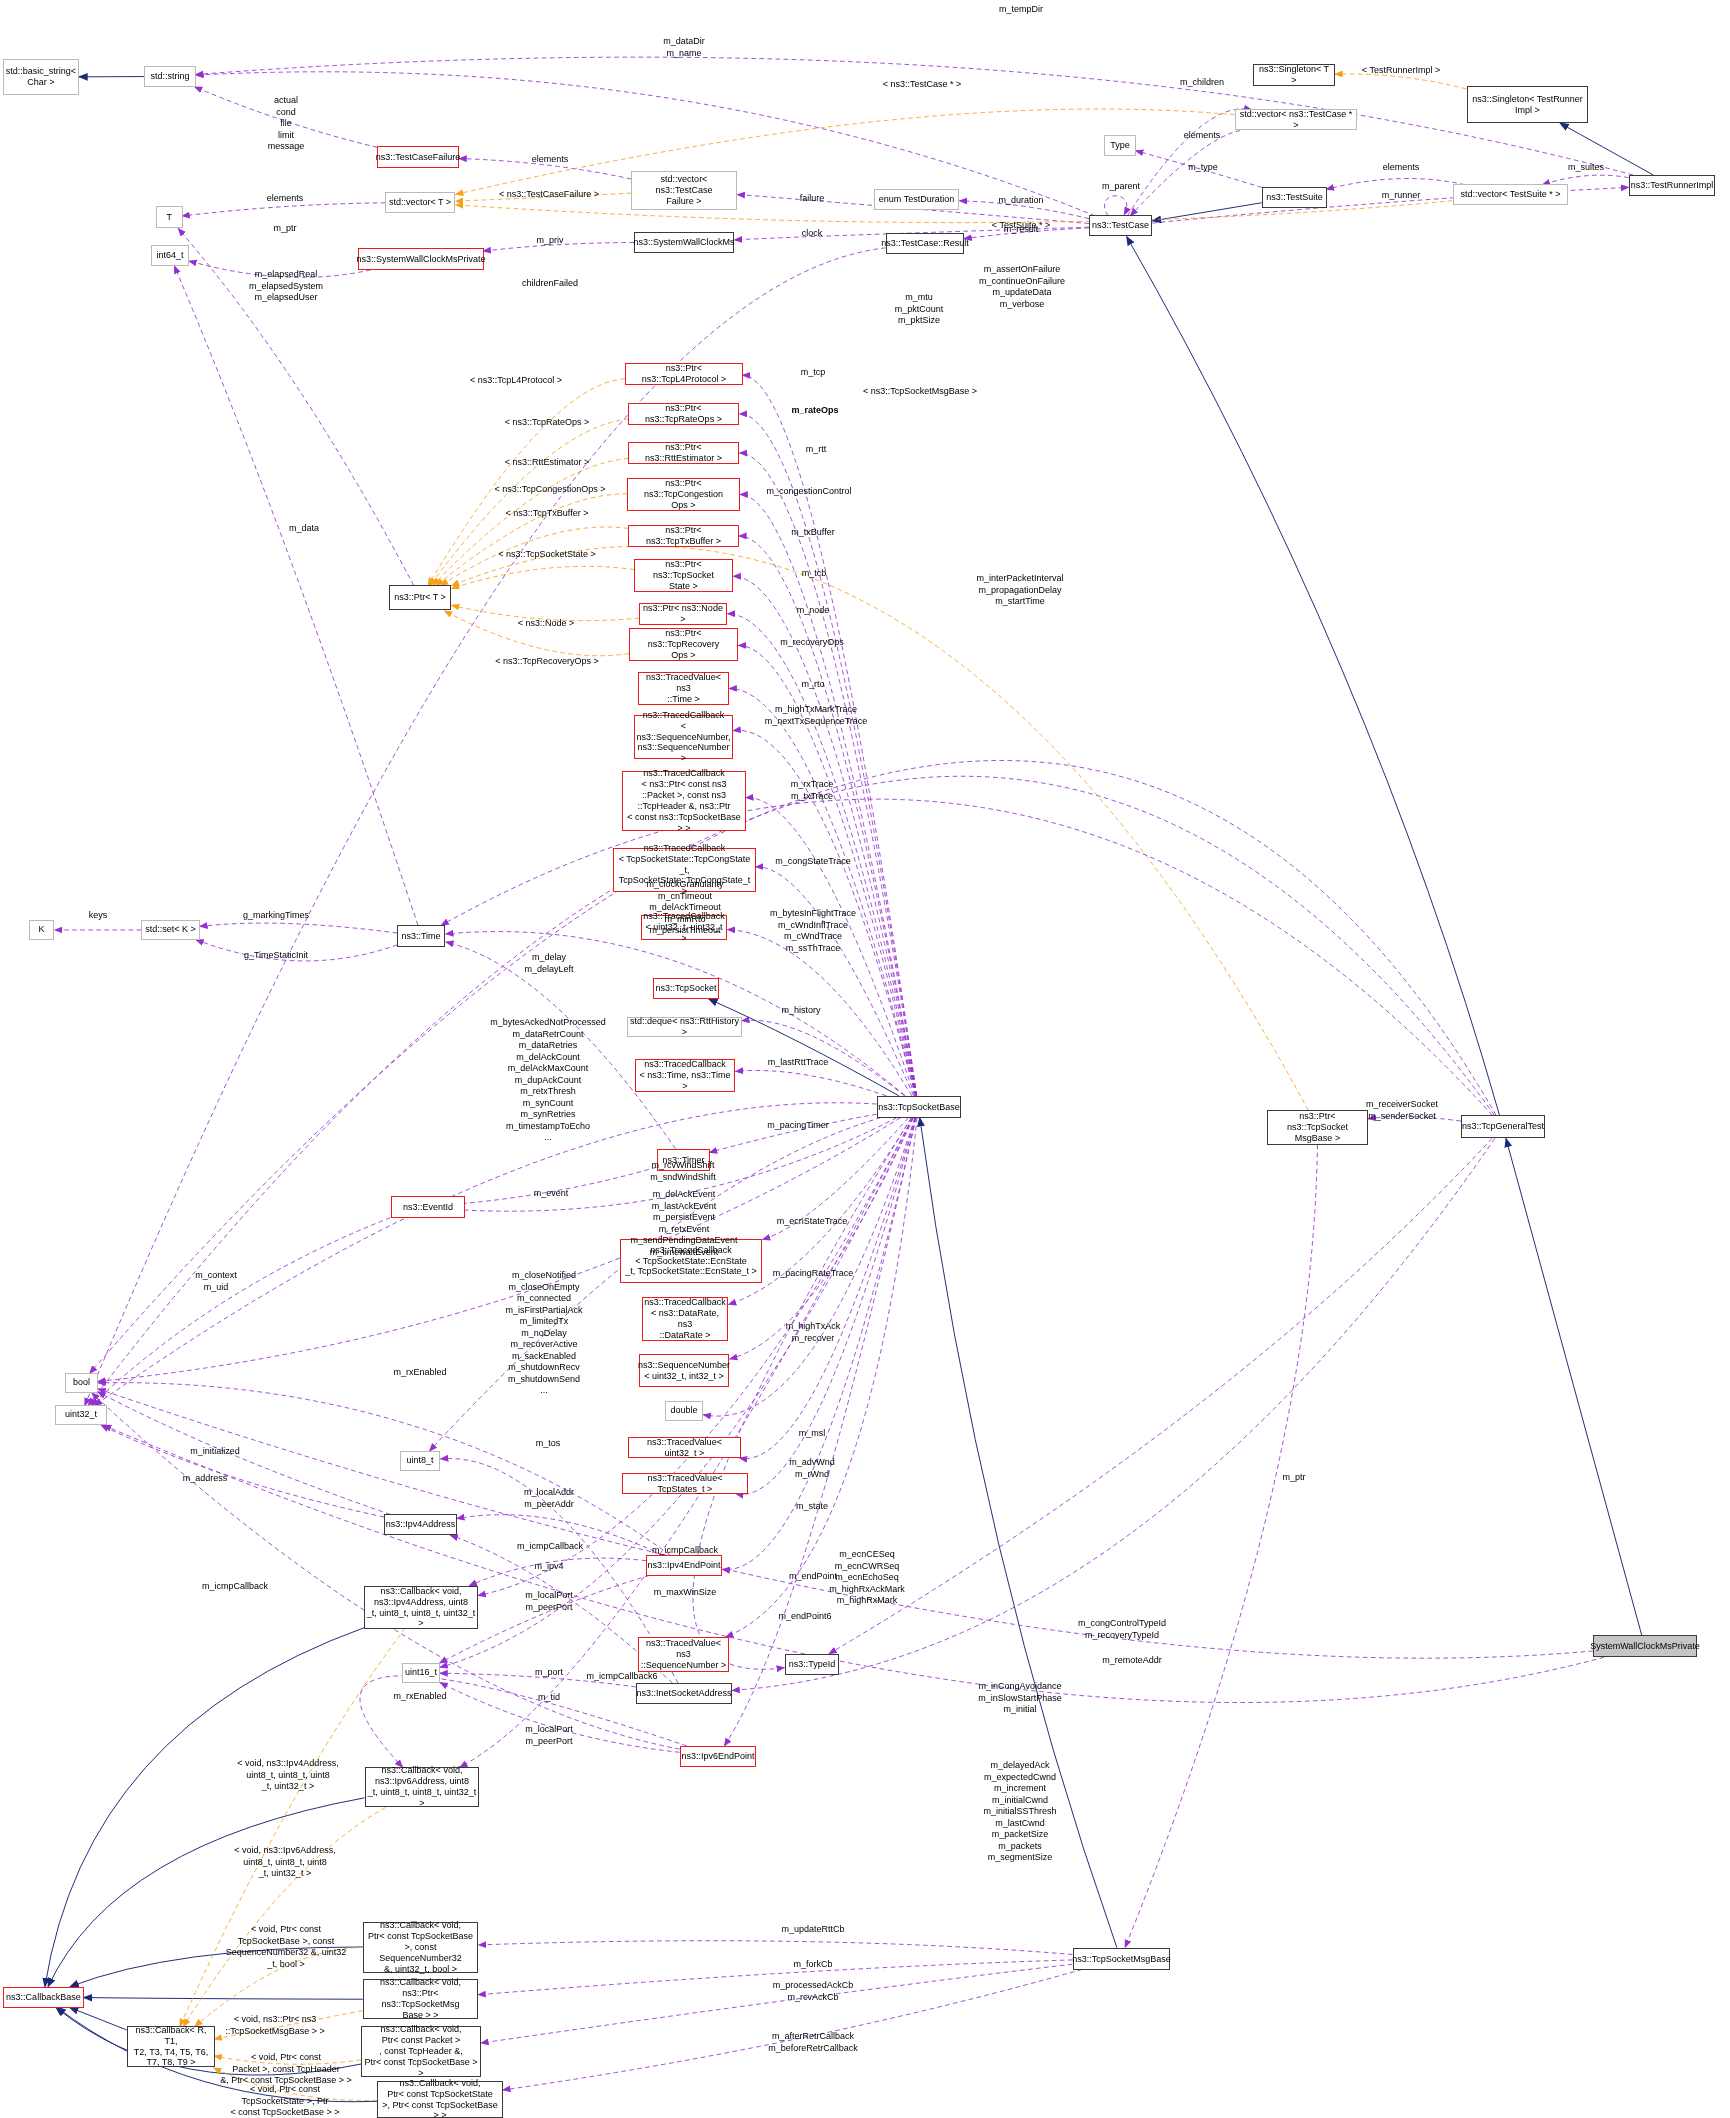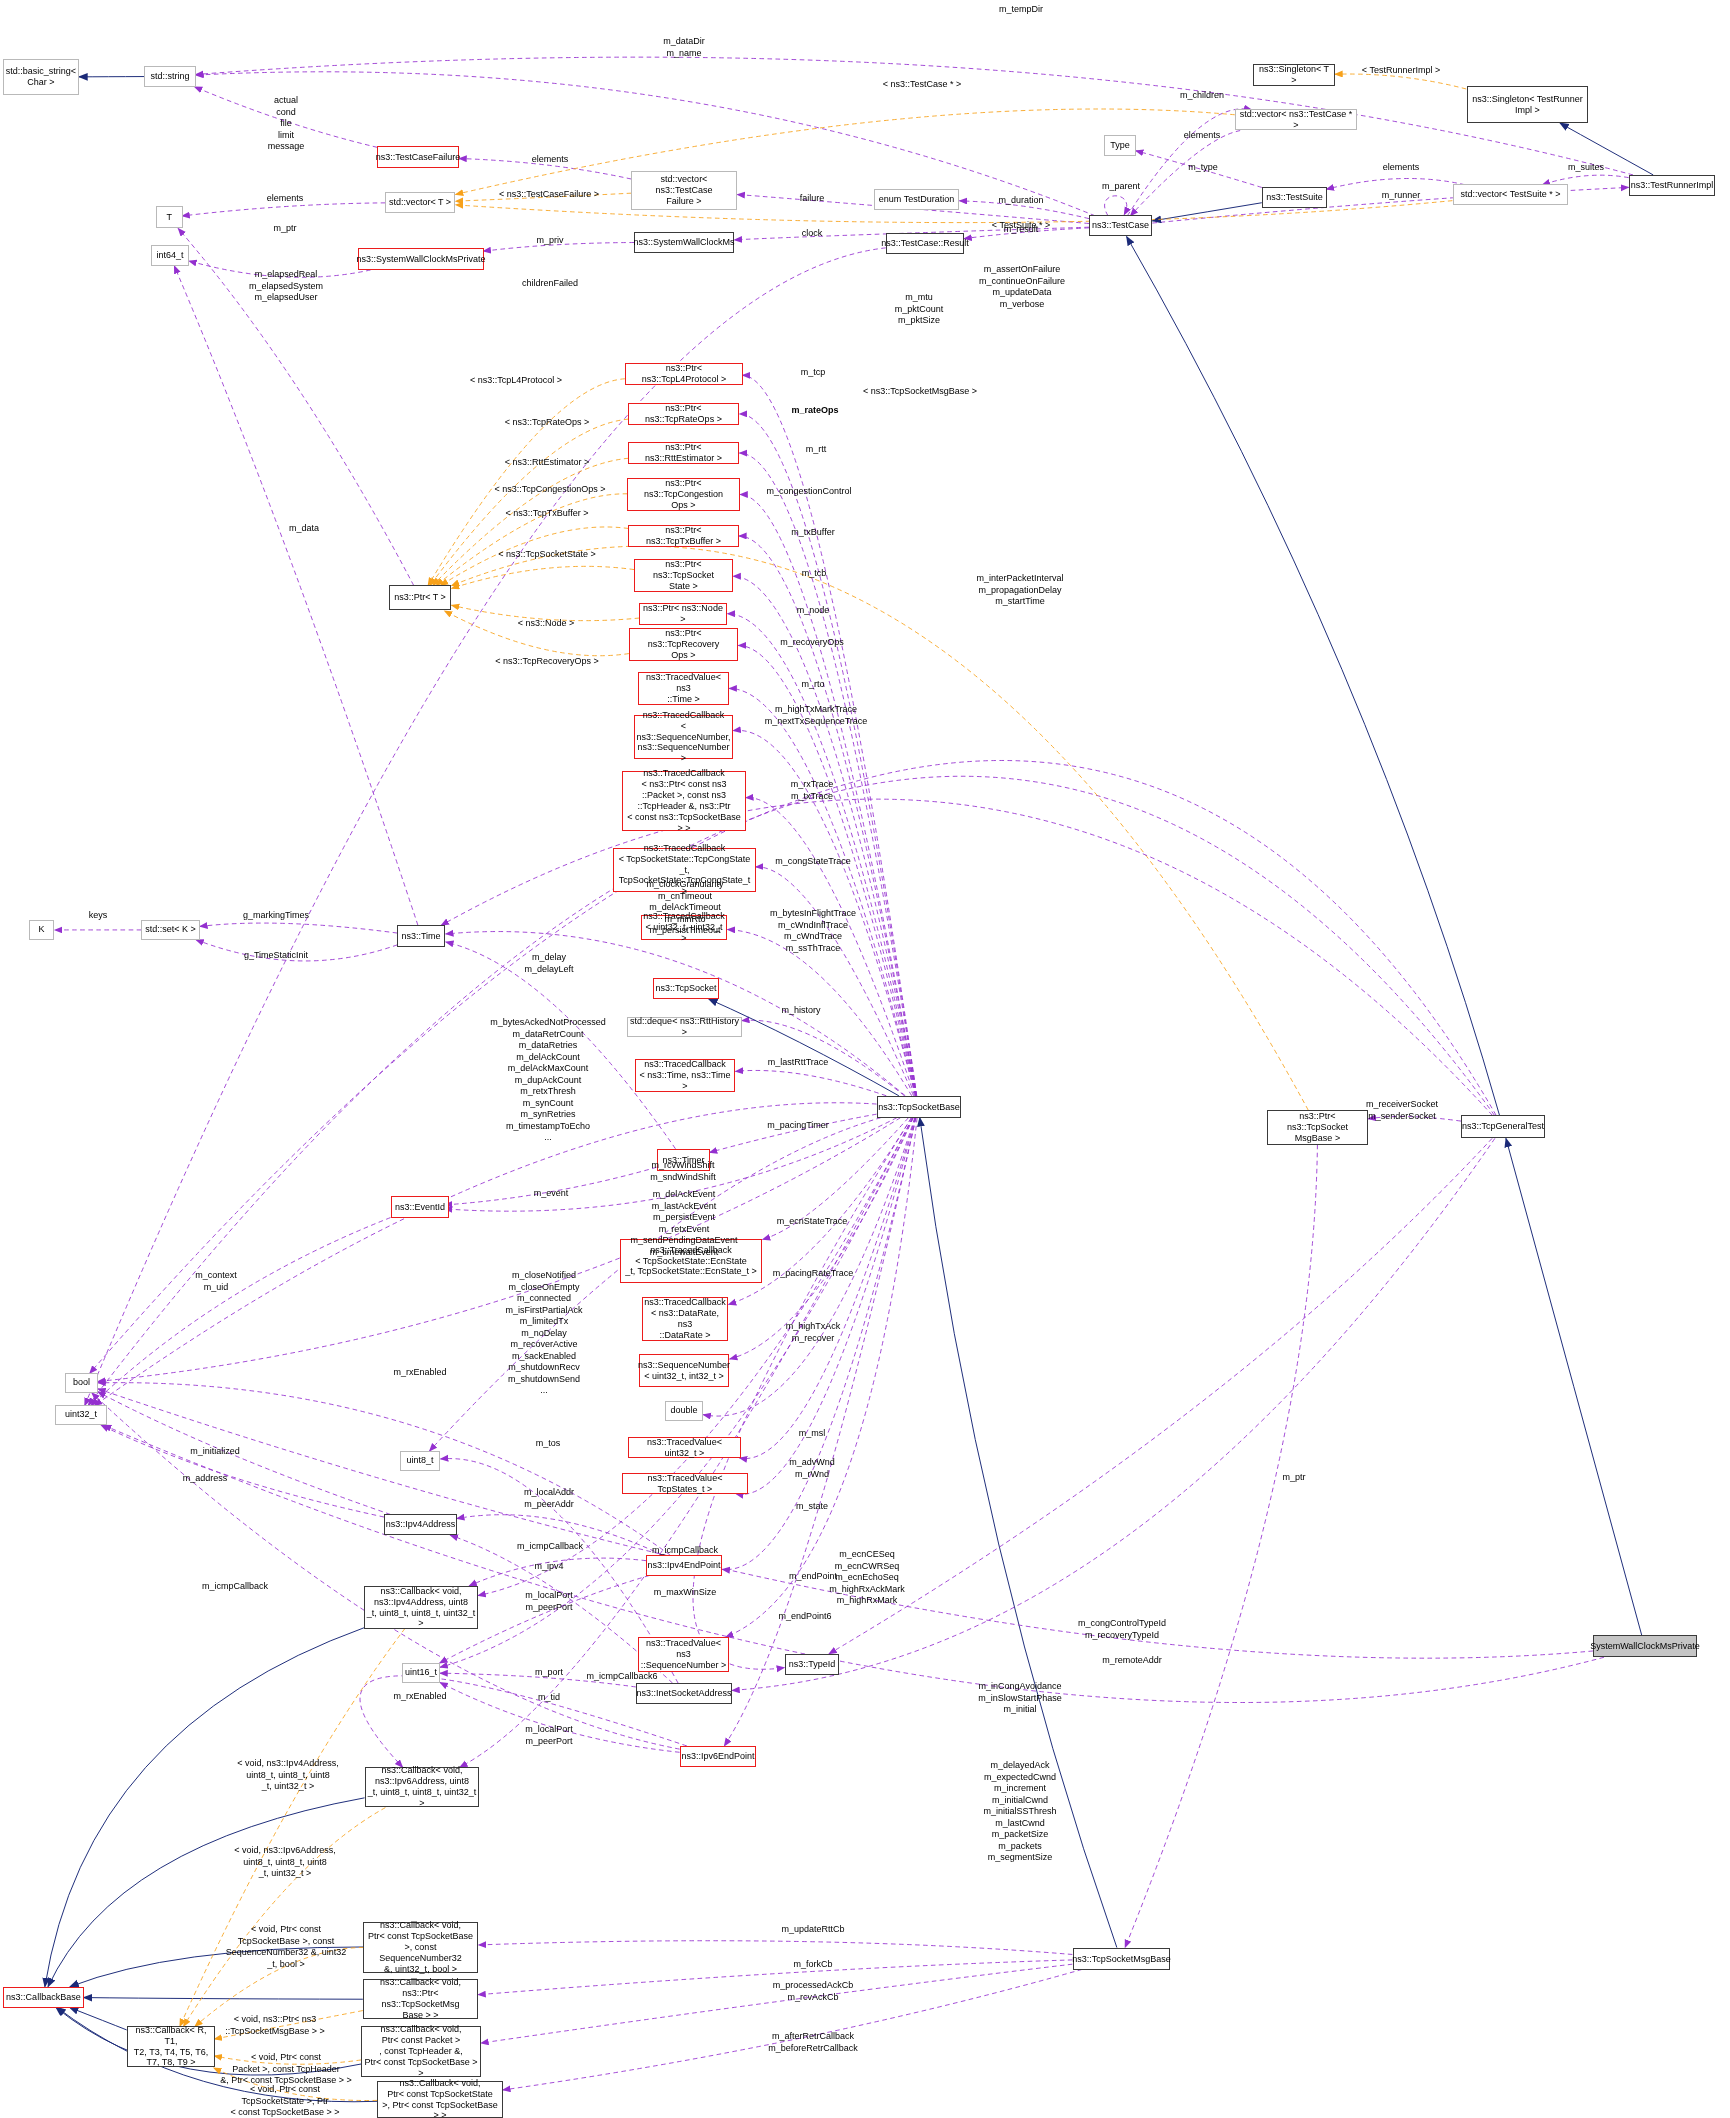--- a/index.html
+++ b/index.html
@@ -284,21 +284,21 @@
     <div class="node g" style="left: 627px; top: 1017px; width: 115px; height: 19.6px;">
       <span>std::deque&lt; ns3::RttHistory &gt;</span>
     </div>
     <div class="node r" style="left: 635px; top: 1059px; width: 100px; height: 33px;">
       <span>ns3::TracedCallback</span>
       <span>&lt; ns3::Time, ns3::Time &gt;</span>
     </div>
     <div class="node r" style="left: 657px; top: 1149px; width: 53px; height: 22px;">
       <span>ns3::Timer</span>
     </div>
-    <div class="node r" style="left: 391px; top: 1196px; width: 58px; height: 22px;">
+    <div class="node r" style="left: 391px; top: 1196px; width: 74px; height: 22px;">
       <span>ns3::EventId</span>
     </div>
     <div class="node b" style="left: 877px; top: 1096px; width: 84px; height: 22px;">
       <span>ns3::TcpSocketBase</span>
     </div>
     <div class="node b" style="left: 1267px; top: 1110px; width: 101px; height: 35px;">
       <span>ns3::Ptr&lt; ns3::TcpSocket</span>
       <span>MsgBase &gt;</span>
     </div>
     <div class="node b" style="left: 1461px; top: 1115px; width: 84px; height: 23px;">
@@ -449,21 +449,21 @@
     </div>
     <div class="elabel" style="left: 1021px; top: 201px;">
       <span>m_duration</span>
     </div>
     <div class="elabel" style="left: 1021px; top: 230px;">
       <span>m_result</span>
     </div>
     <div class="elabel" style="left: 1121px; top: 187px;">
       <span>m_parent</span>
     </div>
-    <div class="elabel" style="left: 1202px; top: 96px;">
+    <div class="elabel" style="left: 1202px; top: 83px;">
       <span>m_children</span>
     </div>
     <div class="elabel" style="left: 1202px; top: 136px;">
       <span>elements</span>
     </div>
     <div class="elabel" style="left: 1203px; top: 168px;">
       <span>m_type</span>
     </div>
     <div class="elabel" style="left: 922px; top: 85px;">
       <span>&lt; ns3::TestCase * &gt;</span>

